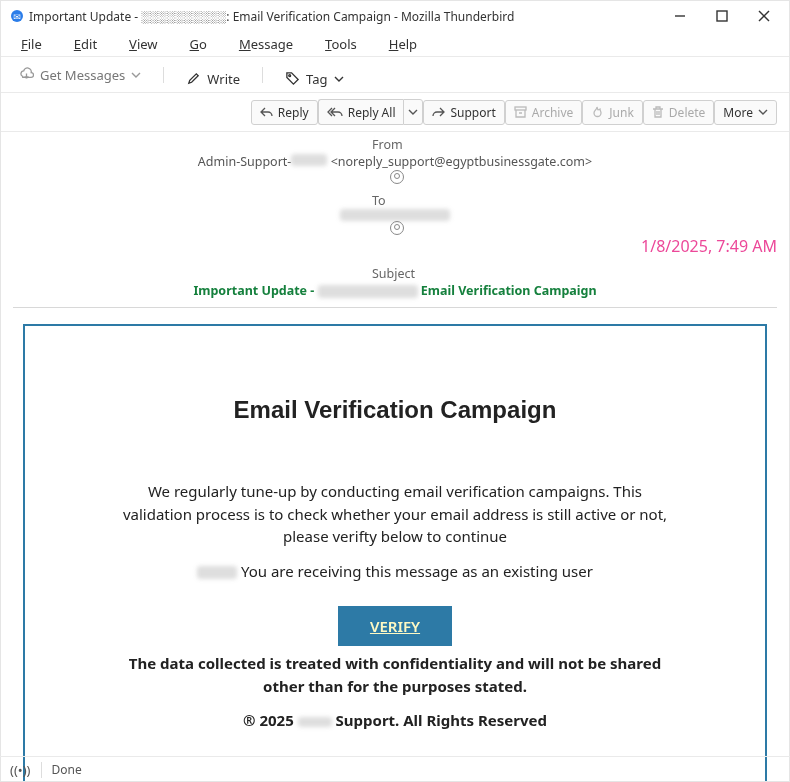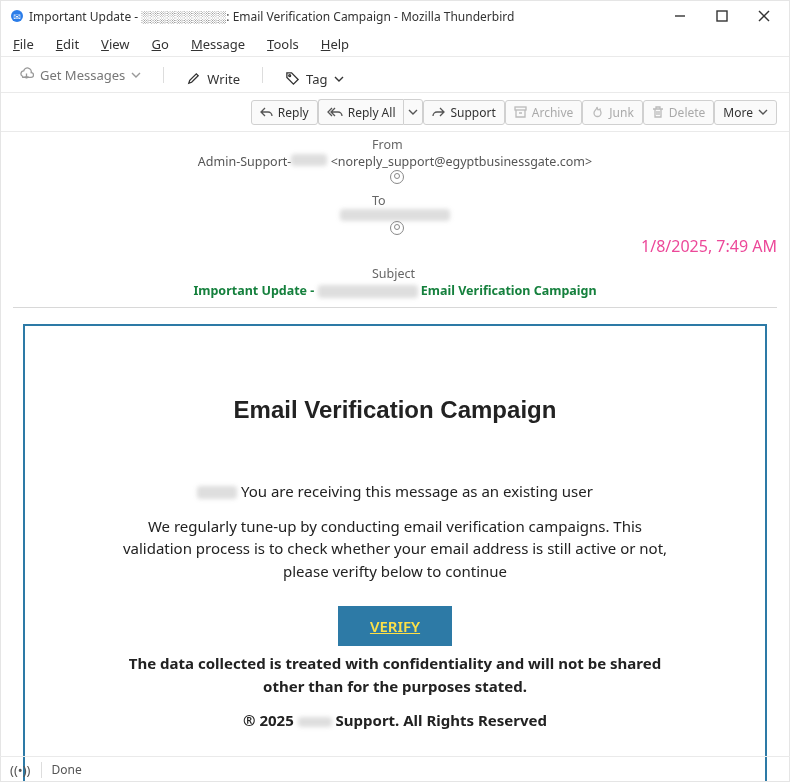--- a/index.html
+++ b/index.html
@@ -3,21 +3,21 @@
 <meta charset="utf-8">
 <style>
   * { box-sizing: border-box; }
   body { margin:0; font-family: system-ui, "Segoe UI", Arial, sans-serif; font-size:13px; color:#333; background:#fff; width:790px; height:782px; overflow:hidden; border:1px solid #e5e5e5; }
   .titlebar { height:30px; display:flex; align-items:center; padding:0 10px; font-size:12px; color:#333; }
   .titlebar .tb-icon { width:12px; height:12px; border-radius:50%; background:#2b7de9; margin-right:6px; display:inline-flex; align-items:center; justify-content:center; color:#fff; font-size:9px; }
   .titlebar .tb-title { flex:1; white-space:nowrap; overflow:hidden; text-overflow:ellipsis; }
   .winbtns { display:flex; gap:12px; margin-left:auto; }
   .winbtn { width:30px; height:24px; display:flex; align-items:center; justify-content:center; }
   .winbtn svg { stroke:#333; stroke-width:1.4; fill:none; }
-  .menubar { height:26px; display:flex; align-items:center; padding:0 12px; gap:22px; font-size:13px; border-bottom:1px solid #eaeaea; }
+  .menubar { height:26px; display:flex; align-items:center; padding:0 20px; gap:32px; font-size:13px; border-bottom:1px solid #eaeaea; }
   .menuitem { }
   .menuitem u { text-decoration:underline; }
   .toolbar { height:36px; display:flex; align-items:center; padding:0 12px; gap:16px; border-bottom:1px solid #eaeaea;}
   .toolbar .tbtn { display:flex; align-items:center; gap:6px; padding:3px 6px; border-radius:4px; color:#777;}
   .toolbar .tbtn.active { color:#333;margin-top:8px; }
   .toolbar .sep { width:1px; height:16px; background:#ddd; }
   .toolbar .ic { width:15px; height:15px; display:inline-block; }
   .chev { width:10px; height:10px; display:inline-block; }
   .actionrow { display:flex; justify-content:flex-end; align-items:center; padding:6px 12px; border-bottom:1px solid #eaeaea; gap:0;}
   .actbtn { display:flex; align-items:center; gap:5px; border:1px solid #d0d0d0; padding:3px 8px; border-radius:3px; font-size:12px; color:#333; background:#fafafa;}
@@ -30,21 +30,21 @@
   .hdrrow.subj { border-bottom:1px solid #d8d8d8; padding-bottom:8px; margin-bottom:4px;}
   .subject-text { font-weight:bold; color:#15803d; }
   .mask { display:inline-block; height:12px; border-radius:3px; background:rgba(200,200,200,0.6); filter:blur(2px); }
   .timestamp { margin-left:auto; color:#ec4899; font-size:16px;}
   .contact-ic { display:inline-flex; width:14px;height:14px; border:1.2px solid #888; border-radius:50%; margin-left:4px; position:relative;}
   .contact-ic::after{content:''; position:absolute; top:2px;left:3px; width:4px;height:4px;border:1px solid #888;border-radius:50%;}
   .msgbody { padding:12px 22px; }
   .card { border:2px solid #2d7aa6; height:486px; padding:20px 40px 10px; display:flex; flex-direction:column; align-items:center; text-align:center;}
   .card h1 { font-family:Verdana, Arial, sans-serif; font-weight:700; font-size:24px; color:#222; margin:50px 0 50px;}
   .card p { margin:6px 0; font-size:15px; line-height:1.5; color:#222; max-width:560px;}
-  .verify { display:inline-block; margin-top:18px; padding:10px 32px; background:#2d7aa6; color:#fde047; font-size:15px; font-weight:600; text-decoration:underline;}
+  .verify { display:inline-block; margin-top:18px; padding:10px 32px; background:#2d7aa6; color:#fef9c3; font-size:15px; font-weight:600; text-decoration:underline;}
   .disc { margin-top:70px; font-size:12px; color:#111; font-weight:bold;}
   .copy { margin-top:12px; font-size:11px; color:#222; font-weight:bold;}
   .statusbar { position:absolute; bottom:0; left:0; right:0; height:26px; border-top:1px solid #eaeaea; display:flex; align-items:center; padding:0 10px; font-size:12px; color:#555; gap:10px;}
   .statusbar .sep { width:1px; height:16px; background:#ddd;}
   svg { pointer-events:none; }
 </style>
 </head>
 <body>
 
 <div class="titlebar">
@@ -183,24 +183,24 @@
     <span class="hdrlbl">Subject</span>
     <span class="subject-text">
       <span>Important Update - </span><span class="mask" style="width:100px;height:13px;vertical-align:middle;"></span><span> Email Verification Campaign</span>
     </span>
   </div>
 </div>
 
 <div class="msgbody">
   <div class="card">
     <h1>Email Verification Campaign</h1>
+    <p>We regularly tune-up by conducting email verification campaigns. This validation process is to check whether your email address is still active or not, please verifty below to continue</p>
     <p>
       <span class="mask" style="width:40px;height:13px;vertical-align:middle;"></span><span> You are receiving this message as an existing user</span>
     </p>
-    <p>We regularly tune-up by conducting email verification campaigns. This validation process is to check whether your email address is still active or not, please verifty below to continue</p>
     <a class="verify">VERIFY</a>
     <p class="disc">The data collected is treated with confidentiality and will not be shared  other  than for the purposes stated.</p>
     <p class="copy">
       <span>® 2025 </span><span class="mask" style="width:34px;height:10px;vertical-align:middle;"></span><span> Support. All Rights Reserved</span>
     </p>
   </div>
 </div>
 
 <div class="statusbar">
   <span style="font-size:13px;">((•))</span>

